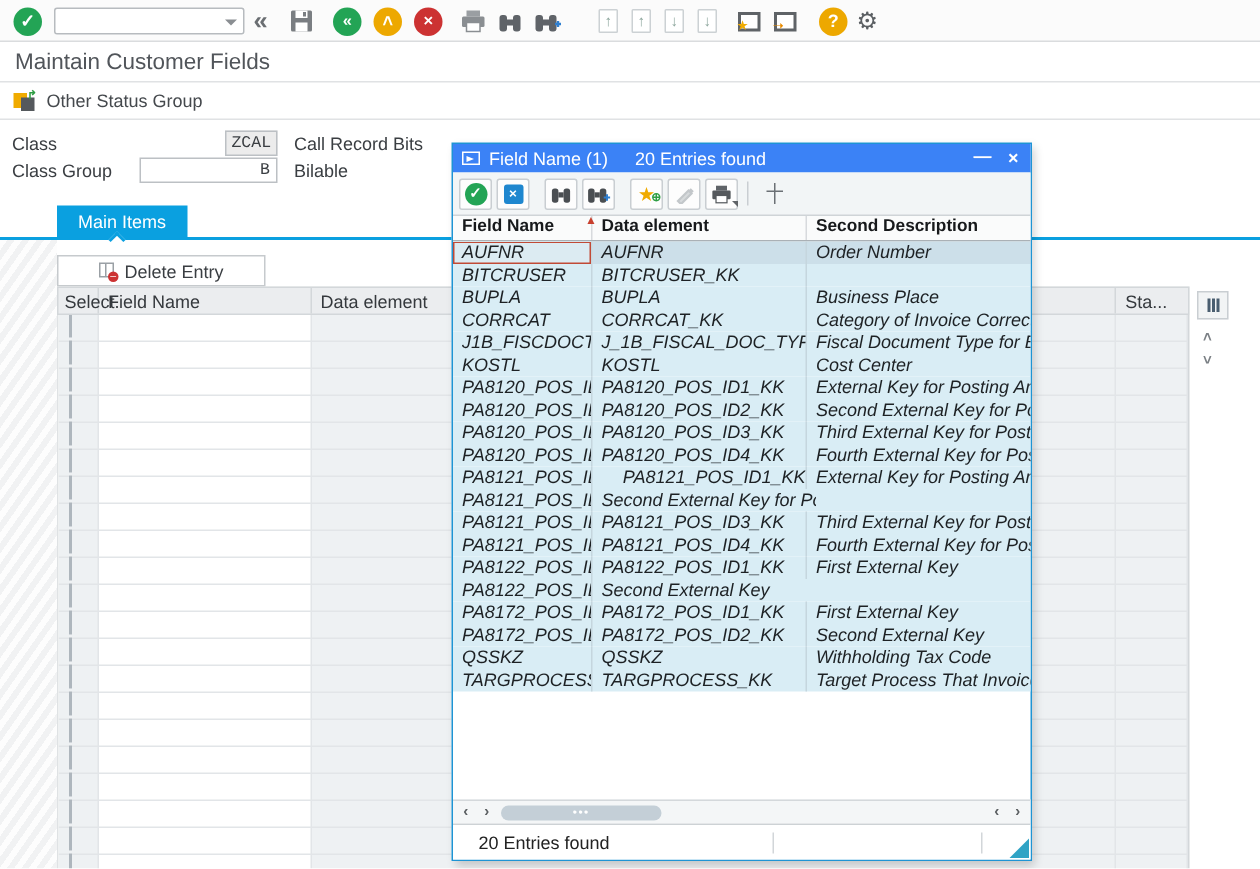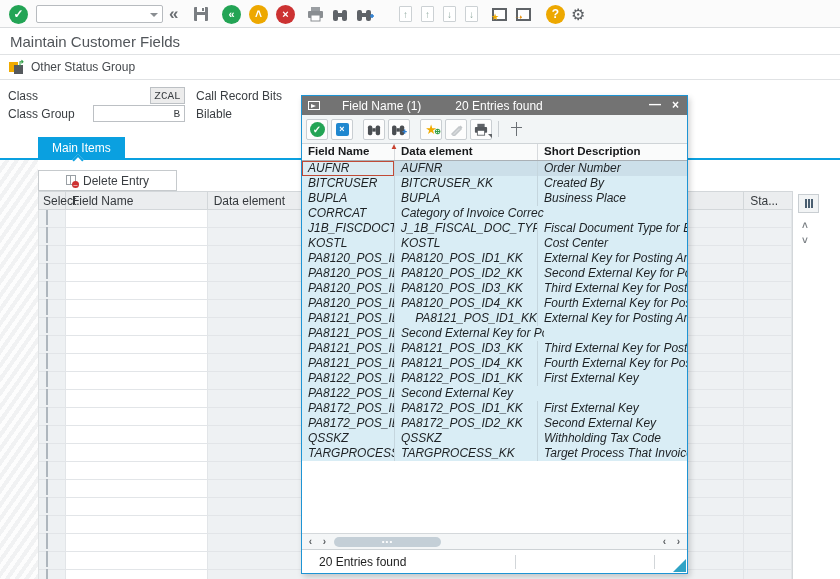--- a/index.html
+++ b/index.html
@@ -59,21 +59,21 @@
   .chk { width:13px; height:13px; border:1px solid #aeb6bd; background:#f8fafa; margin:2px 0 0 7px; }
 
   
   .grid-btn { position:absolute; left:798px; top:194px; width:21px; height:19px; background:#f2f4f5; border:1px solid #c9ced2; display:flex; align-items:center; justify-content:center; }
   .grid-glyph { display:flex; gap:1px; }
   .grid-glyph i { width:2px; height:9px; background:#4a5e70; display:block; }
   .mchev { position:absolute; left:802px; color:#7b8085; font-size:10px; font-weight:bold; }
 
   
   .popup { position:absolute; left:301px; top:95px; width:387px; height:479px; background:#fff; border:1px solid #1e94d4; z-index:10; box-shadow:2px 3px 6px rgba(0,0,0,.18); }
-  .p-title { position:absolute; left:0; top:0; width:100%; height:19px; background:#737373; color:#fff; display:flex; align-items:center;gap:16px; }
+  .p-title { position:absolute; left:0; top:0; width:100%; height:19px; background:#3b82f6; color:#fff; display:flex; align-items:center; }
   .p-title .ticon { width:12px; height:9px; border:1px solid #fff; margin:0 6px 0 6px; position:relative; }
   .p-title .ticon:before { content:""; position:absolute; left:2px; top:2px; border-left:5px solid #fff; border-top:2px solid transparent; border-bottom:2px solid transparent; }
   .p-title .min { position:absolute; right:26px; top:1px; font-weight:bold; }
   .p-title .cls { position:absolute; right:8px; top:2px; font-weight:bold; }
   .p-toolbar { position:absolute; left:0; top:19px; width:100%; height:29px; background:#f2f5f6; border-bottom:1px solid #cfd4d7; display:flex; align-items:center; padding-left:4px; gap:3px; }
   .pbtn { width:22px; height:21px; background:#fdfdfd; border:1px solid #c9ced2; border-radius:2px; display:flex; align-items:center; justify-content:center; position:relative; }
   .ok-glyph { width:15px; height:15px; border-radius:50%; background:#23a455; color:#fff; font-size:10px; font-weight:bold; display:flex; align-items:center; justify-content:center; }
   .x-glyph { width:13px; height:13px; border-radius:2px; background:#1f87cf; color:#fff; font-size:9px; font-weight:bold; display:flex; align-items:center; justify-content:center; }
   .star-glyph { color:#f0ab00; font-size:13px; line-height:13px; position:relative; }
   .star-glyph em { position:absolute; right:-4px; bottom:-2px; font-style:normal; font-size:8px; color:#2f9e44; font-weight:bold; }
@@ -421,41 +421,41 @@
     </span>
     <span class="psep"></span>
     <span class="pbtn" style="border-color:transparent;background:transparent;">
         <span class="pin-glyph"></span>
       </span>
   </div>
 
   <div class="p-header">
     <div class="hc" style="width:93px;"><span>Field Name</span><span class="sort-mark">▲</span></div>
     <div class="hc" style="width:143px;">Data element</div>
-    <div class="hc" style="width:149px; border-right:none;">Short Description</div>
+    <div class="hc" style="width:149px; border-right:none;">Second Description</div>
   </div>
 
   <div class="p-rows" id="popup-rows">
       <div class="prow selected">
         <div class="pc focus" style="width: 93px;">AUFNR</div>
         <div class="pc" style="width: 143px;">AUFNR</div>
         <div class="pc" style="width: 149px; border-right: none;">Order Number</div>
       </div>
       <div class="prow">
         <div class="pc" style="width: 93px;">BITCRUSER</div>
         <div class="pc" style="width: 143px;">BITCRUSER_KK</div>
-        <div class="pc" style="width: 149px; border-right: none;">Created By</div>
       </div>
       <div class="prow">
         <div class="pc" style="width: 93px;">BUPLA</div>
         <div class="pc" style="width: 143px;">BUPLA</div>
         <div class="pc" style="width: 149px; border-right: none;">Business Place</div>
       </div>
       <div class="prow">
         <div class="pc" style="width: 93px;">CORRCAT</div>
+        <div class="pc" style="width: 143px;">CORRCAT_KK</div>
         <div class="pc" style="width: 149px; border-right: none;">Category of Invoice Correction</div>
       </div>
       <div class="prow">
         <div class="pc" style="width: 93px;">J1B_FISCDOCTYPE</div>
         <div class="pc" style="width: 143px;">J_1B_FISCAL_DOC_TYPE_KK</div>
         <div class="pc" style="width: 149px; border-right: none;">Fiscal Document Type for Brazil</div>
       </div>
       <div class="prow">
         <div class="pc" style="width: 93px;">KOSTL</div>
         <div class="pc" style="width: 143px;">KOSTL</div>

